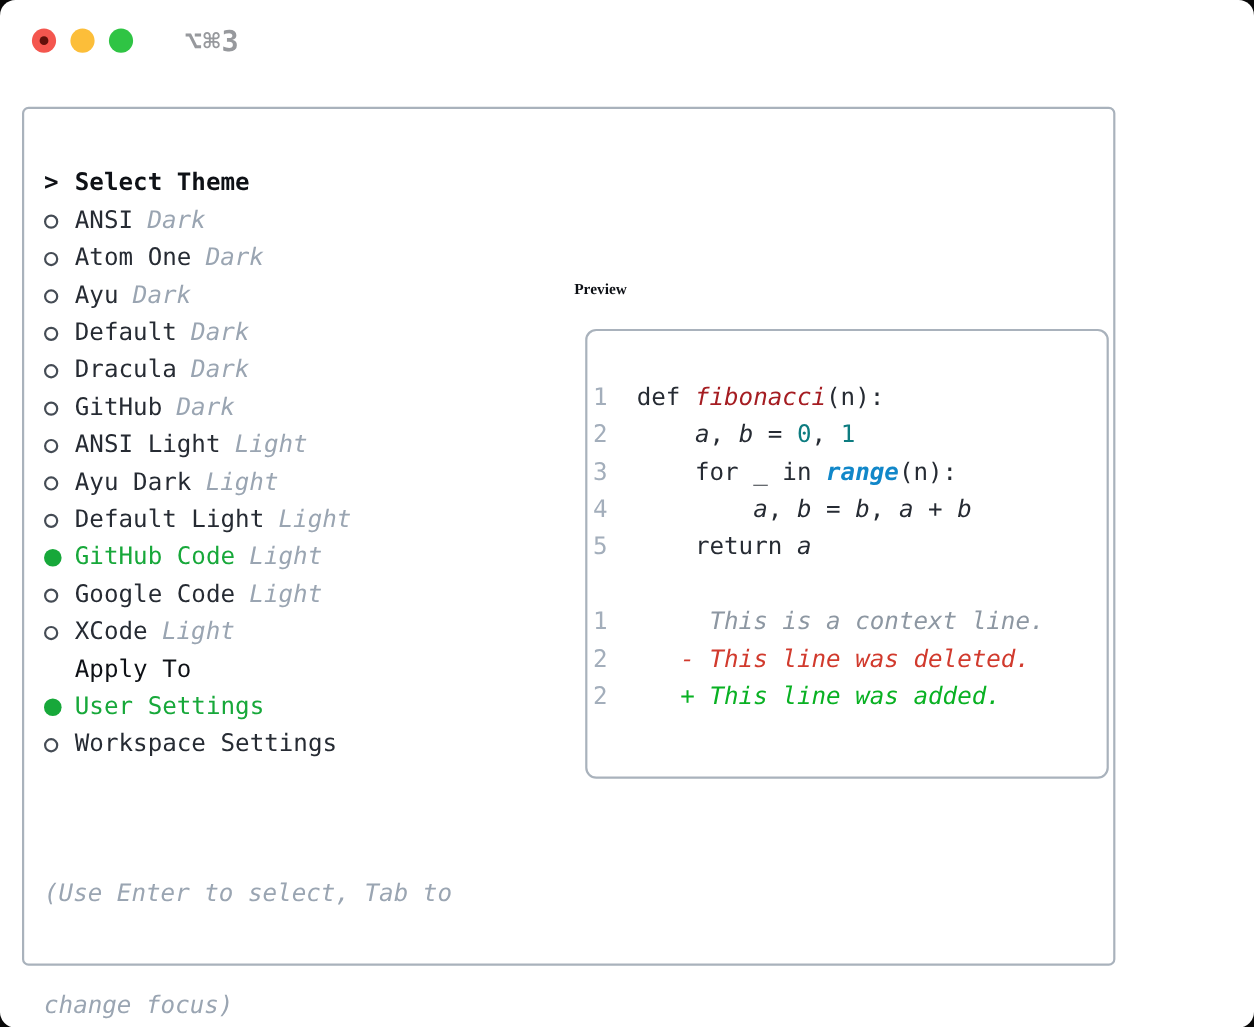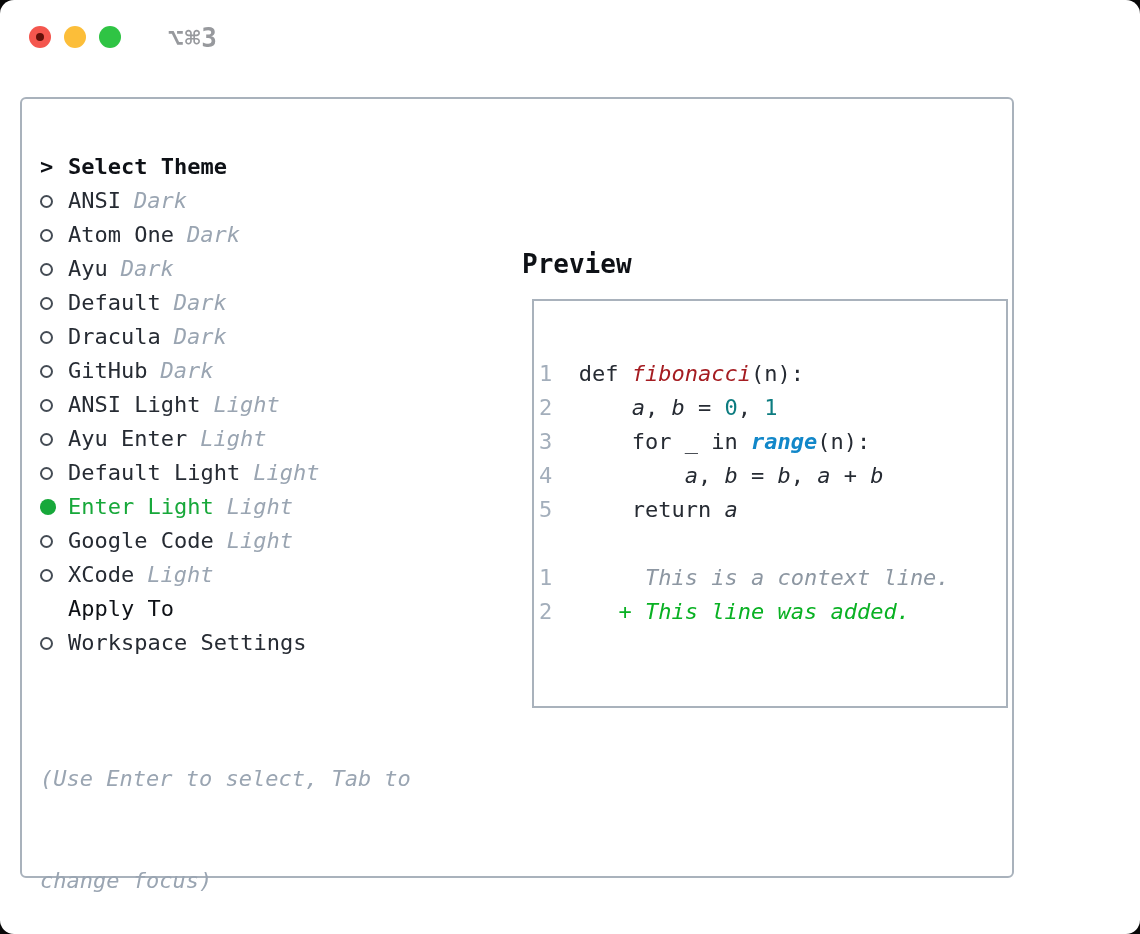--- a/index.html
+++ b/index.html
@@ -36,25 +36,25 @@
   .hdr2 { color:var(--header); }
   .ring { width:13px; height:13px; border:2px solid var(--ring); border-radius:50%; }
   .dot  { width:16px; height:16px; border-radius:50%; background:var(--selected-green); }
   .lbl { color:var(--fg); }
   .lbl.sel { color:var(--selected-green); }
   .tag { color:var(--muted); font-style:italic; margin-left:13px; }
   .apply-sec { }
   .help { margin-top:34px; font-size:22px; line-height:34px; color:var(--muted); font-style:italic; white-space:pre; }
 
   
-  .preview-hdr { position:absolute; left:500px; top:148px; height:34px; line-height:34px; font-size:26px; font-weight:bold; color:var(--header); }
+  .preview-hdr { position:absolute; left:500px; top:148px; height:34px; line-height:34px; font-size:14px; font-weight:bold; color:var(--header);font-family:Liberation Serif, serif; }
   .preview-box {
     position:absolute; left:510px; top:200px; width:476px; height:409px;
-    border:2px solid var(--border); border-radius:0; background:#fff;
-    padding:56px 0 0 5px; overflow:hidden;
+    border:2px solid var(--border); border-radius:10px; background:#fff;
+    padding:44px 0 0 5px; overflow:hidden;
   }
   .pline { font-family:inherit; font-size:22px; line-height:34px; height:34px; white-space:pre; }
   .num    { color:var(--gutter); }
   .t-fg   { color:var(--fg); }
   .t-func { color:var(--function-red); font-style:italic; }
   .t-numlit { color:var(--number-teal); }
   .t-blue { color:var(--builtin-blue); font-style:italic;font-weight:bold; }
   .t-var  { color:var(--fg); font-style:italic; }
   .t-ctx  { color:var(--context-gray); font-style:italic; }
   .t-del  { color:var(--deleted-red); font-style:italic; }
@@ -80,48 +80,50 @@
       </div>
 
       <div id="theme-list">
           <div class="row"><span class="marker"><span class="ring"></span></span><span class="lbl">ANSI</span><span class="tag">Dark</span></div>
           <div class="row"><span class="marker"><span class="ring"></span></span><span class="lbl">Atom One</span><span class="tag">Dark</span></div>
           <div class="row"><span class="marker"><span class="ring"></span></span><span class="lbl">Ayu</span><span class="tag">Dark</span></div>
           <div class="row"><span class="marker"><span class="ring"></span></span><span class="lbl">Default</span><span class="tag">Dark</span></div>
           <div class="row"><span class="marker"><span class="ring"></span></span><span class="lbl">Dracula</span><span class="tag">Dark</span></div>
           <div class="row"><span class="marker"><span class="ring"></span></span><span class="lbl">GitHub</span><span class="tag">Dark</span></div>
           <div class="row"><span class="marker"><span class="ring"></span></span><span class="lbl">ANSI Light</span><span class="tag">Light</span></div>
-          <div class="row"><span class="marker"><span class="ring"></span></span><span class="lbl">Ayu Enter</span><span class="tag">Light</span></div>
+          <div class="row"><span class="marker"><span class="ring"></span></span><span class="lbl">Ayu Dark</span><span class="tag">Light</span></div>
           <div class="row"><span class="marker"><span class="ring"></span></span><span class="lbl">Default Light</span><span class="tag">Light</span></div>
-          <div class="row"><span class="marker"><span class="dot"></span></span><span class="lbl sel">Enter Light</span><span class="tag">Light</span></div>
+          <div class="row"><span class="marker"><span class="dot"></span></span><span class="lbl sel">GitHub Code</span><span class="tag">Light</span></div>
           <div class="row"><span class="marker"><span class="ring"></span></span><span class="lbl">Google Code</span><span class="tag">Light</span></div>
           <div class="row"><span class="marker"><span class="ring"></span></span><span class="lbl">XCode</span><span class="tag">Light</span></div>
         </div>
 
       <div class="apply-sec">
         <div class="row">
           <span class="marker"></span>
           <span class="hdr2">Apply To</span>
         </div>
         <div id="apply-list">
+            <div class="row"><span class="marker"><span class="dot"></span></span><span class="lbl sel">User Settings</span></div>
             <div class="row"><span class="marker"><span class="ring"></span></span><span class="lbl">Workspace Settings</span></div>
           </div>
       </div>
 
       <div class="help">
         <div>(Use Enter to select, Tab to</div>
         <div>change focus)</div>
       </div>
     </div>
 
     <div class="preview-hdr">Preview</div>
     <div class="preview-box" id="preview-box">
         <pre class="pline"><span class="num">1  </span><span class="t-fg">def </span><span class="t-func">fibonacci</span><span class="t-fg">(n):</span></pre>
         <pre class="pline"><span class="num">2  </span><span class="t-fg">    </span><span class="t-var">a</span><span class="t-fg">, </span><span class="t-var">b</span><span class="t-fg"> = </span><span class="t-numlit">0</span><span class="t-fg">, </span><span class="t-numlit">1</span></pre>
         <pre class="pline"><span class="num">3  </span><span class="t-fg">    for _ in </span><span class="t-blue">range</span><span class="t-fg">(n):</span></pre>
         <pre class="pline"><span class="num">4  </span><span class="t-fg">        </span><span class="t-var">a</span><span class="t-fg">, </span><span class="t-var">b</span><span class="t-fg"> = </span><span class="t-var">b</span><span class="t-fg">, </span><span class="t-var">a</span><span class="t-fg"> + </span><span class="t-var">b</span></pre>
         <pre class="pline"><span class="num">5  </span><span class="t-fg">    return </span><span class="t-var">a</span></pre>
         <pre class="pline"><span class="num">   </span></pre>
         <pre class="pline"><span class="num">1  </span><span class="t-ctx">     This is a context line.</span></pre>
+        <pre class="pline"><span class="num">2  </span><span class="t-del">   - This line was deleted.</span></pre>
         <pre class="pline"><span class="num">2  </span><span class="t-add">   + This line was added.</span></pre>
       </div>
   </div>
 </div>
 
 </body></html>

